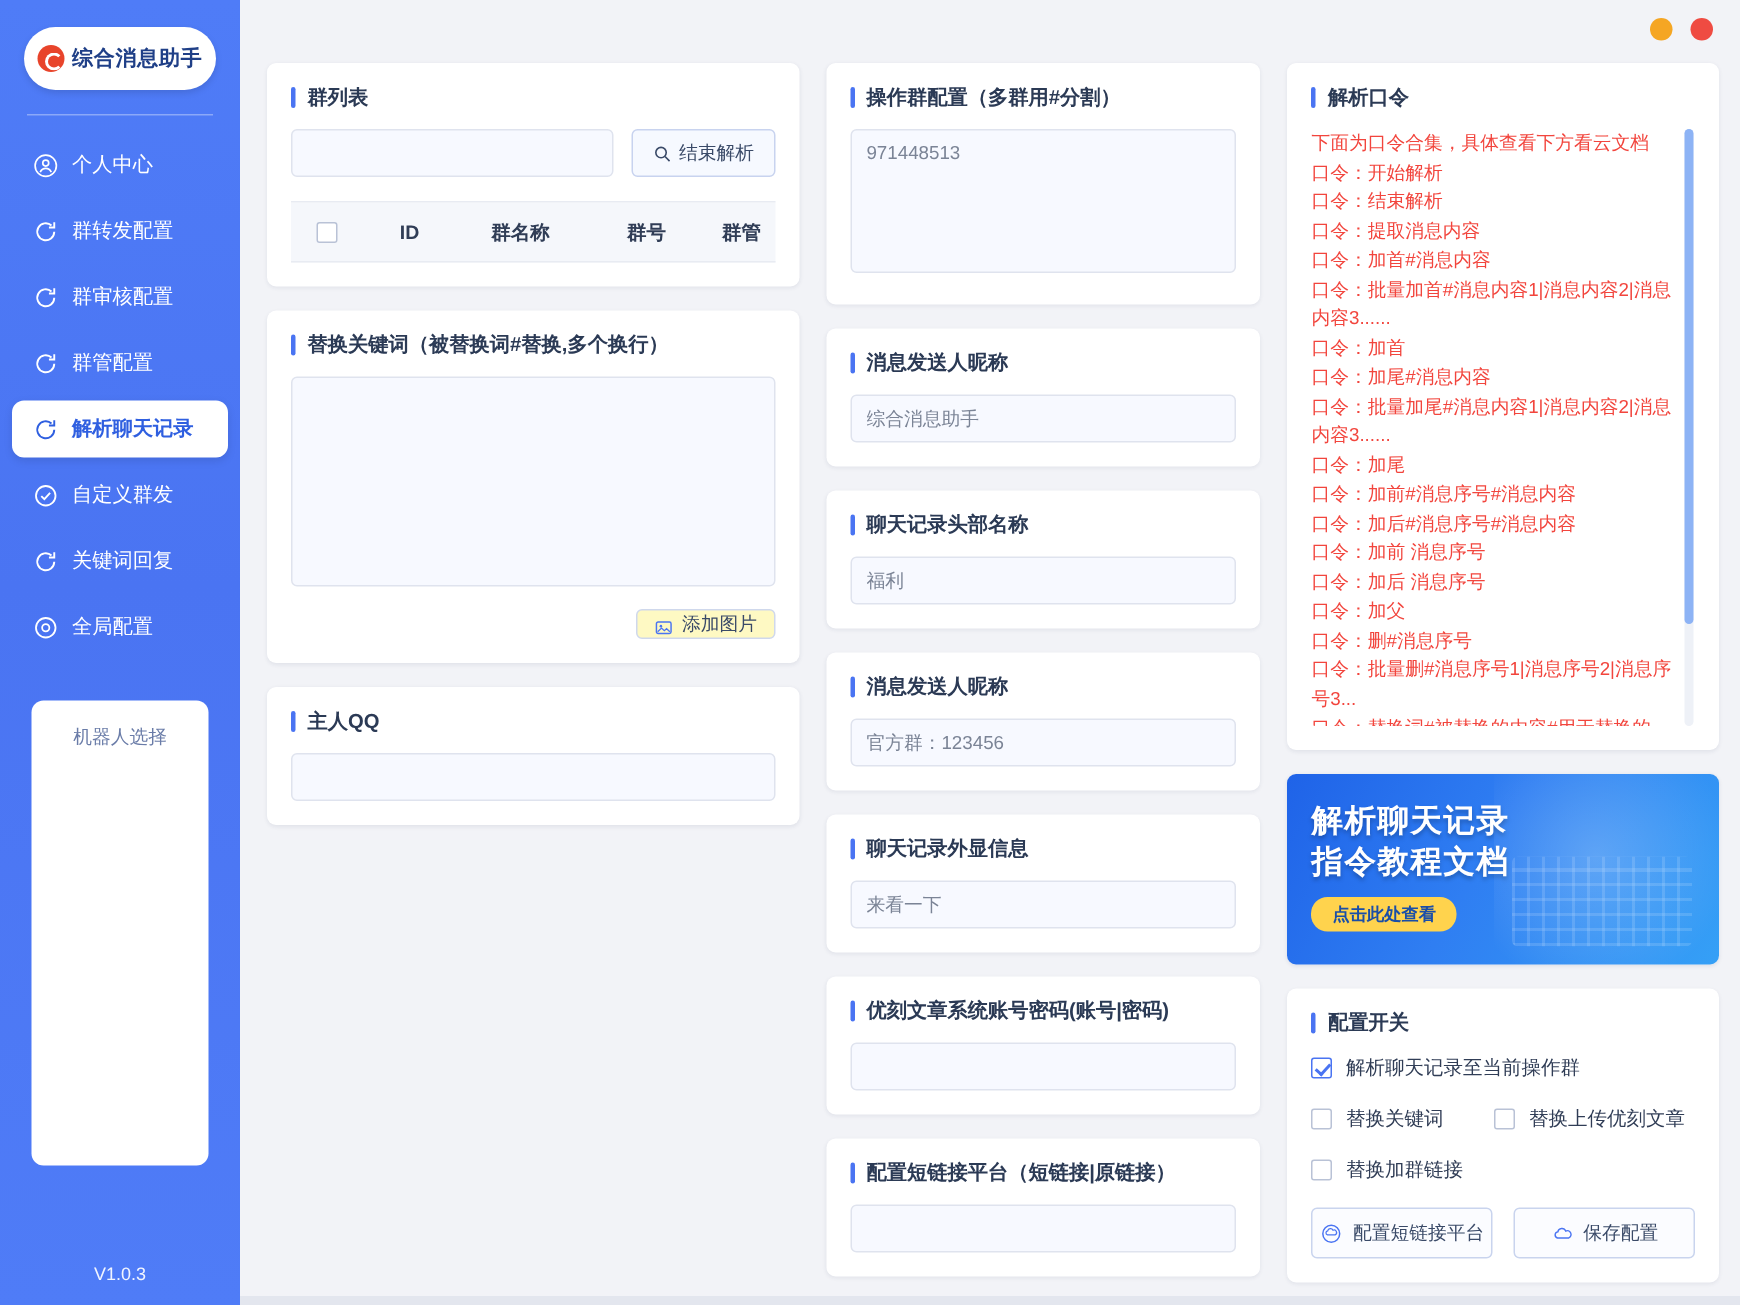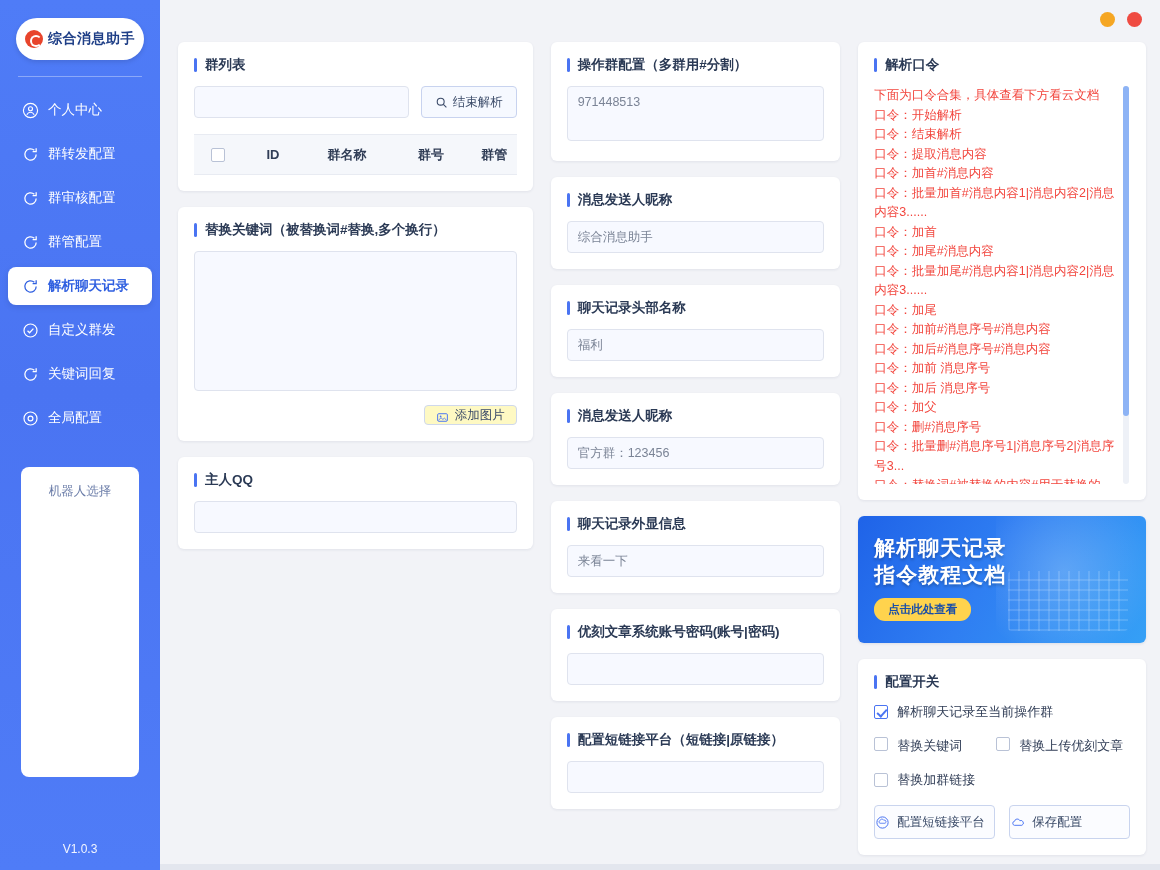--- a/index.html
+++ b/index.html
@@ -318,21 +318,21 @@
   
   .sw-row {
     display: flex;
     align-items: center;
     gap: 9px;
     margin-bottom: 16px;
     font-size: 13px;
     color: #303d56;
   }
   .sw-row2 { display: flex; align-items: center; gap: 34px; margin-bottom: 16px; }
-  .sw-item { display: flex; align-items: flex-start; gap: 9px; font-size: 13px; color: #303d56; font-family: Liberation Mono, monospace; }
+  .sw-item { display: flex; align-items: center; gap: 9px; font-size: 13px; color: #303d56; font-family: Liberation Mono, monospace; }
   .chk-on {
     width: 14px; height: 14px;
     border: 1px solid #4a74f2;
     border-radius: 2px;
     background: #fff;
     position: relative;
     flex: none;
   }
   .chk-on::after {
     content: "";
@@ -345,21 +345,21 @@
   }
   .btn-row { display: flex; gap: 14px; margin-top: 6px; }
   .btn-outline {
     flex: 1;
     height: 34px;
     border: 1px solid #c9d4ee;
     border-radius: 4px;
     background: #fbfcff;
     color: #3a4a68;
     font-size: 12.5px;
-    display: flex; align-items: center; 
+    display: flex; align-items: center; justify-content: center;
     gap: 7px;
     cursor: pointer;
   }
   .ico-blue { width: 15px; height: 15px; display: block; }
 
   .bottom-strip {
     position: absolute;
     left: 0; bottom: 0;
     width: 1160px; height: 6px;
     background: #e3e6ee;
@@ -505,21 +505,21 @@
         <div class="card">
           <div class="card-title">主人QQ</div>
           <input class="input" value="" placeholder="" style="">
         </div>
       </div>
 
       <div class="col col2">
 
         <div class="card">
           <div class="card-title">操作群配置（多群用#分割）</div>
-          <textarea class="textarea" style="height: 55px;">971448513</textarea>
+          <textarea class="textarea" style="height: 96px;">971448513</textarea>
         </div>
 
         <div class="card">
           <div class="card-title">消息发送人昵称</div>
           <input class="input" value="综合消息助手" style="">
         </div>
 
         <div class="card">
           <div class="card-title">聊天记录头部名称</div>
           <input class="input" value="福利" style="">

